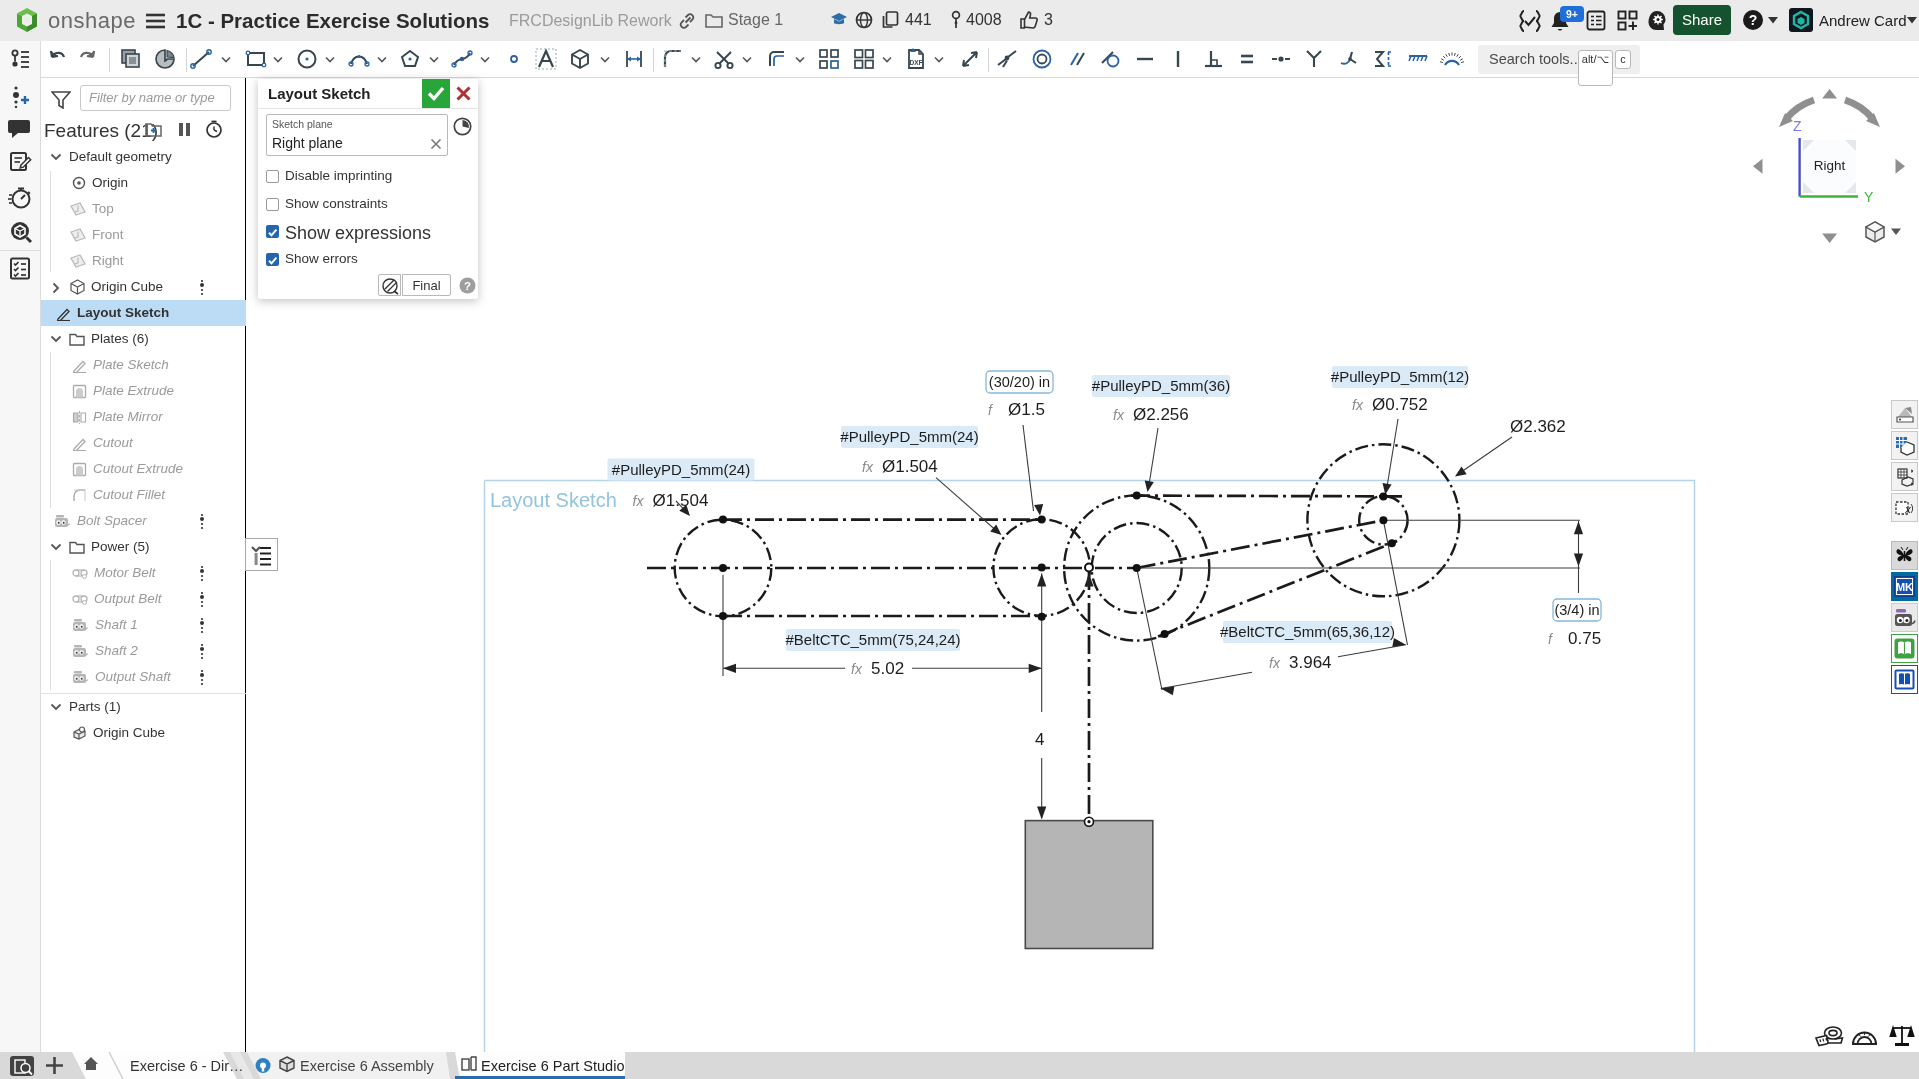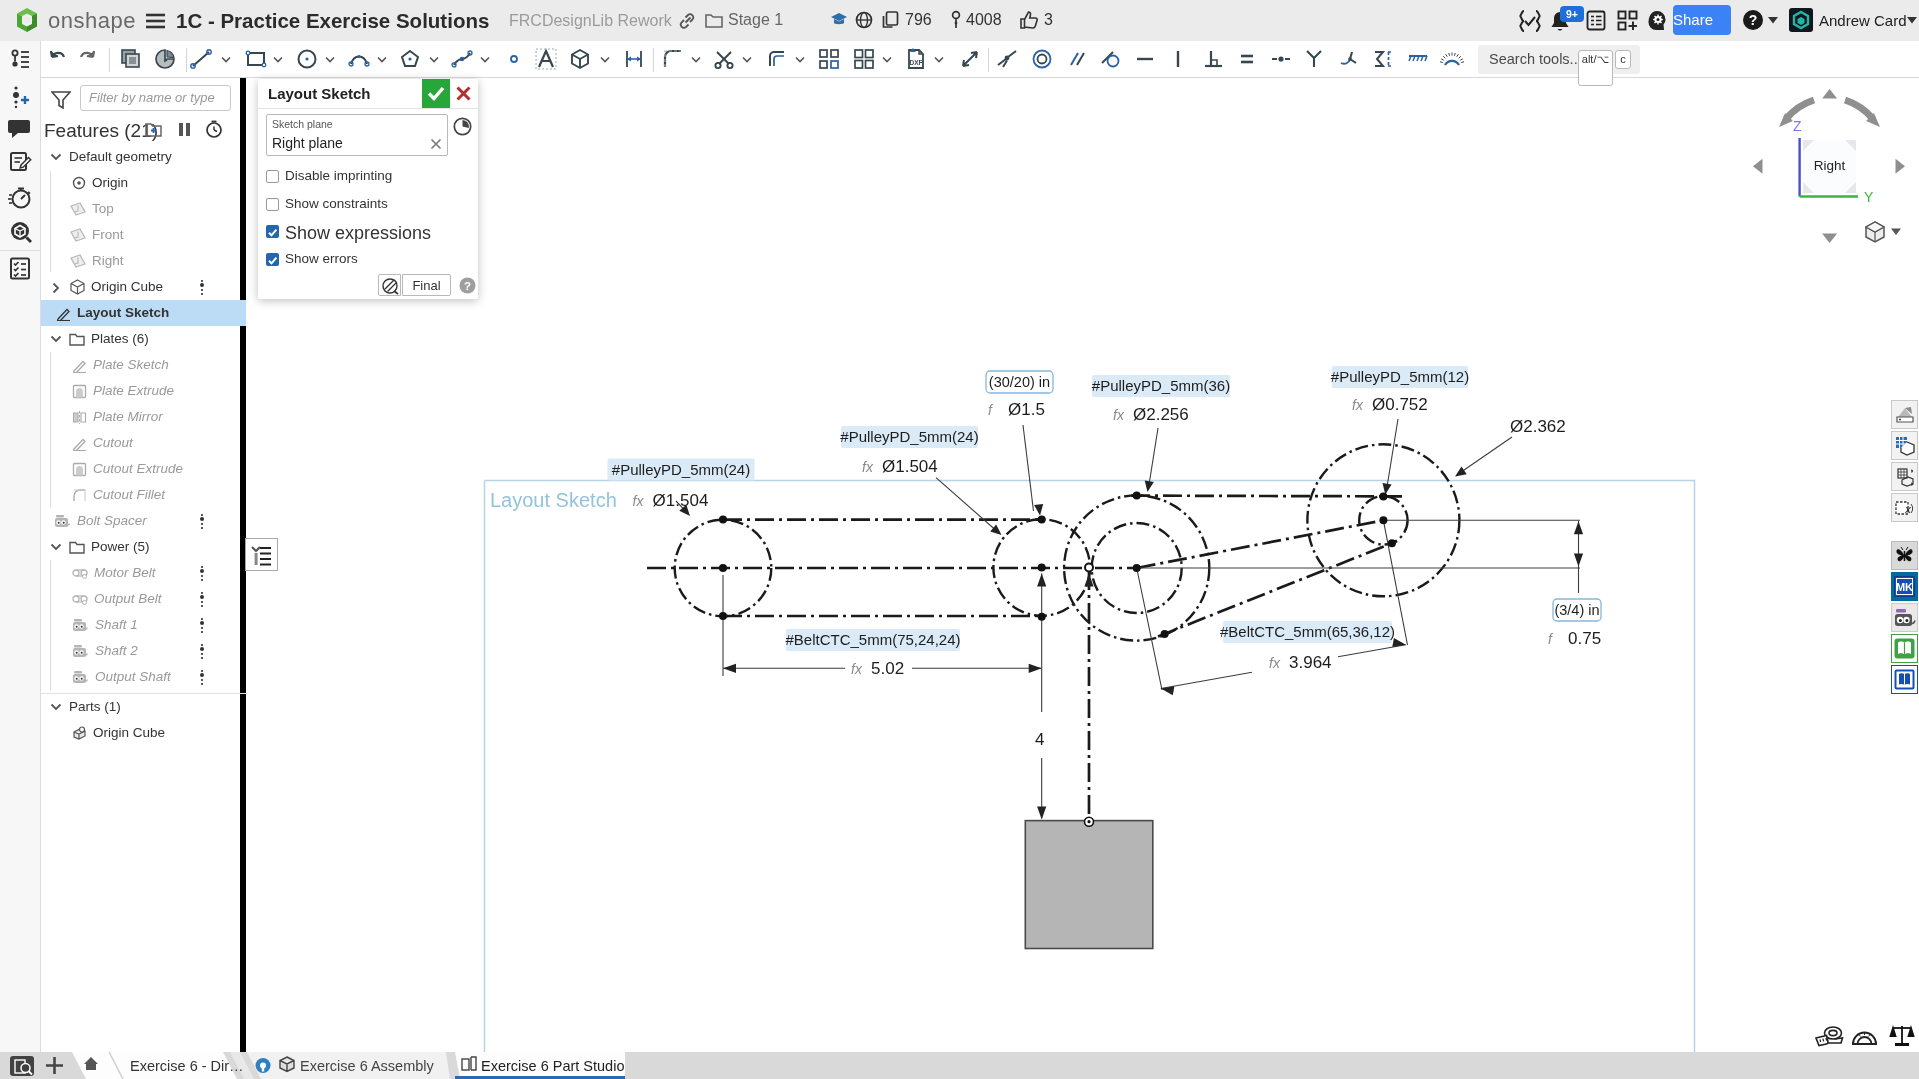--- a/index.html
+++ b/index.html
@@ -2,21 +2,21 @@
 <html><head>
 <meta charset="utf-8">
 <style>
 * { margin:0; padding:0; box-sizing:border-box; }
 html,body { width:1919px; height:1079px; overflow:hidden; background:#fff;
   font-family:"Liberation Sans", sans-serif; }
 .abs { position:absolute; }
 #topbar { position:absolute; left:0; top:0; width:1919px; height:41px; background:#ebebeb; }
 #toolbar { position:absolute; left:41px; top:41px; width:1878px; height:37px; background:#fff; border-bottom:1px solid #d8d8d8; }
 #leftstrip { position:absolute; left:0; top:41px; width:41px; height:1011px; background:#f7f7f7; border-right:1px solid #dcdcdc; }
-#panel { position:absolute; left:41px; top:78px; width:205px; height:974px; background:#fff; border-right:6px solid #000000; }
+#panel { position:absolute; left:41px; top:78px; width:205px; height:974px; background:#fff; border-right:1px solid #000000; }
 #bottombar { position:absolute; left:0; top:1052px; width:1919px; height:27px; background:#d9d9d9; }
 #dialog { position:absolute; left:258px; top:79px; width:220px; height:220px; background:#fff;
   box-shadow:0 2px 10px rgba(0,0,0,0.25); border-radius:2px; z-index:30; }
 .row { position:absolute; left:0; width:205px; height:26px; line-height:26px; font-size:13.5px; color:#333; white-space:nowrap; }
 .row .ic { display:inline-block; vertical-align:middle; margin-right:6px; }
 .gray { color:#9a9a9a; }
 .it { font-style:italic; color:#9a9a9a;margin-top:36px; }
 .dots { position:absolute; left:158px; top:5px; }
 svg text { font-family:"Liberation Sans", sans-serif; }
 </style>
@@ -55,21 +55,21 @@
   </svg>
   <svg class="abs" style="left:855px;top:11px" width="18" height="18" viewBox="0 0 18 18">
     <circle cx="9" cy="9" r="7.5" fill="none" stroke="#333" stroke-width="1.7"></circle>
     <ellipse cx="9" cy="9" rx="3.5" ry="7.5" fill="none" stroke="#333" stroke-width="1.4"></ellipse>
     <line x1="1.5" y1="9" x2="16.5" y2="9" stroke="#333" stroke-width="1.4"></line>
   </svg>
   <svg class="abs" style="left:882px;top:11px" width="17" height="18" viewBox="0 0 17 18">
     <rect x="4.5" y="1" width="11" height="13" rx="1.5" fill="none" stroke="#333" stroke-width="1.7"></rect>
     <path d="M1.5 5 v11 h9" fill="none" stroke="#333" stroke-width="1.7"></path>
   </svg>
-  <div class="abs" style="left:905px;top:11px;font-size:16px;color:#333">796</div>
+  <div class="abs" style="left:905px;top:11px;font-size:16px;color:#333">441</div>
   <svg class="abs" style="left:950px;top:10px" width="12" height="20" viewBox="0 0 12 20">
     <circle cx="6" cy="5" r="3.4" fill="none" stroke="#333" stroke-width="1.7"></circle>
     <line x1="6" y1="9" x2="6" y2="18" stroke="#333" stroke-width="1.7"></line>
       <circle cx="6" cy="13" r="1.4" fill="#333"></circle>
   </svg>
   <div class="abs" style="left:966px;top:11px;font-size:16px;color:#333">4008</div>
   <svg class="abs" style="left:1019px;top:10px" width="20" height="20" viewBox="0 0 20 20">
     <path d="M2 9 h3.5 v9 H2 Z M5.5 17 V9.5 L9.5 2 c1.5 0 2.3 1 2 2.5 L10.8 8 h5.7 c1.2 0 2 1 1.6 2.2 l-1.8 5.8 c-0.3 1-1 2-2.3 2 Z" fill="none" stroke="#333" stroke-width="1.6"></path>
   </svg>
   <div class="abs" style="left:1044px;top:11px;font-size:16px;color:#333">3</div>
@@ -113,21 +113,21 @@
         <line x1="11" y1="5.6" x2="11" y2="7.6"></line>
         <line x1="11" y1="13.4" x2="11" y2="15.4"></line>
         <line x1="6.1" y1="10.5" x2="8.1" y2="10.5"></line>
         <line x1="13.9" y1="10.5" x2="15.9" y2="10.5"></line>
         <line x1="7.5" y1="7" x2="9" y2="8.5"></line>
         <line x1="13" y1="12.5" x2="14.5" y2="14"></line>
         <line x1="14.5" y1="7" x2="13" y2="8.5"></line>
         <line x1="9" y1="12.5" x2="7.5" y2="14"></line>
       </g>
   </svg>
-  <div class="abs" style="left:1673px;top:5px;width:58px;height:30px;background:#3b82f6;border-radius:4px;color:#fff;font-size:15px;text-align:left;line-height:30px">Share</div>
+  <div class="abs" style="left:1673px;top:5px;width:58px;height:30px;background:#14532d;border-radius:4px;color:#fff;font-size:15px;text-align:center;line-height:30px">Share</div>
   <svg class="abs" style="left:1742px;top:9px" width="22" height="22" viewBox="0 0 22 22">
     <circle cx="11" cy="11" r="10" fill="#1a1a1a"></circle>
     <text x="11" y="16" font-size="14" font-weight="bold" fill="#fff" text-anchor="middle">?</text>
   </svg>
   <svg class="abs" style="left:1768px;top:17px" width="10" height="7" viewBox="0 0 10 7">
       <path d="M0 0 L10 0 L5 6.5 Z" fill="#333"></path>
     </svg>
   <div class="abs" style="left:1789px;top:8px;width:24px;height:24px;background:#10161d;border-radius:3px">
     <svg width="24" height="24" viewBox="0 0 24 24">
         <path d="M12 4 L19 8 V16 L12 20 L5 16 V8 Z" fill="none" stroke="#1fb6a6" stroke-width="2.4"></path>

